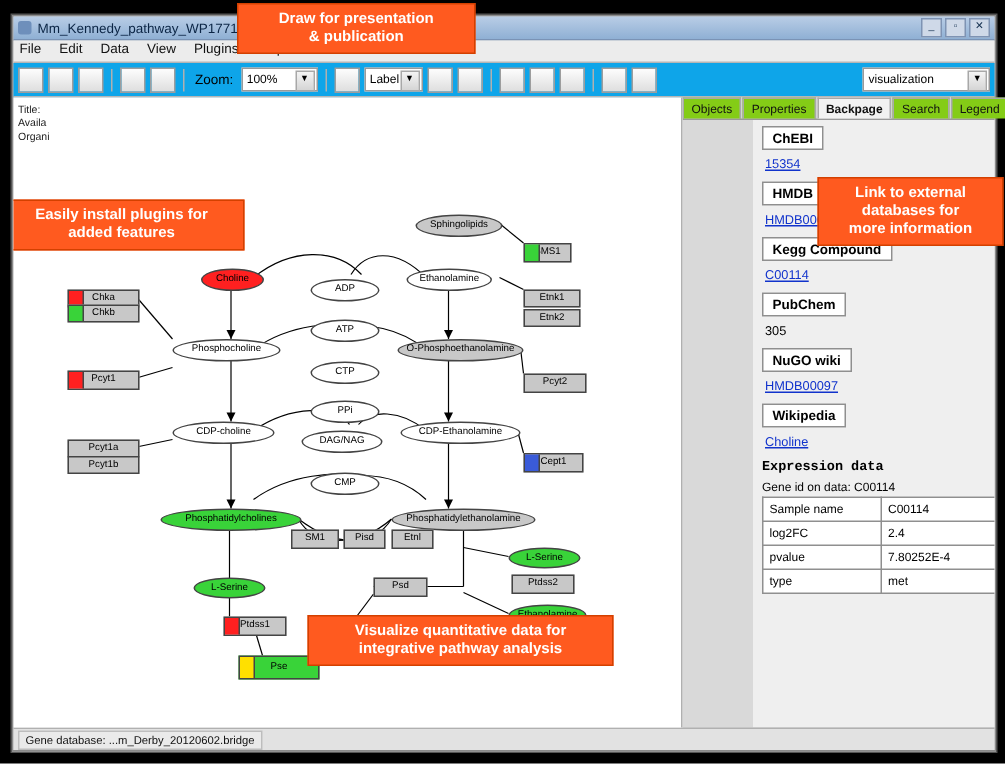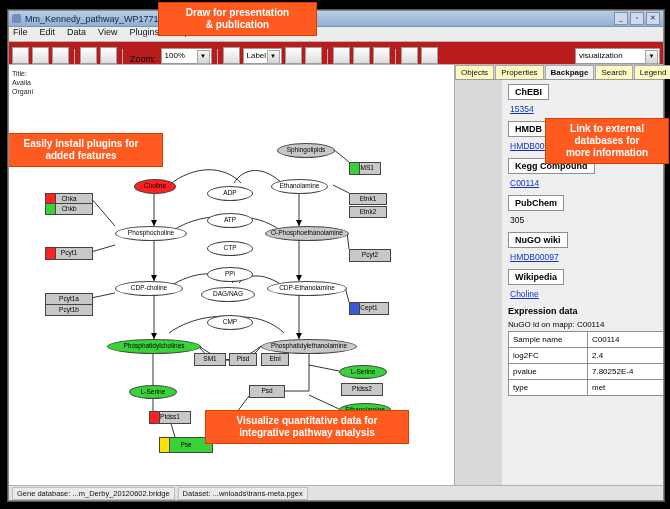--- a/index.html
+++ b/index.html
@@ -25,50 +25,50 @@
   .winbtns{display:flex;gap:2px;}
   .winbtns div{width:12px;height:11px;background:#cfd9e8;border:1px solid #7e93b3;font-size:7px;line-height:10px;text-align:center;color:#14304f;}
   
   .menubar{
     height:14px;background:#ececec;border-bottom:1px solid #b6b6b6;
     display:flex;align-items:flex-start;padding:0 2px;gap:8px;font-size:9px;
   }
   .menubar span{padding:0 2px;color:#111;}
   
   .toolbar{
-    height:22px;background:#b91c1c;border-bottom:1px solid #b6b6b6;
-    display:flex;align-items:flex-end;padding:0 3px;gap:3px;
+    height:22px;background:#0ea5e9;border-bottom:1px solid #b6b6b6;
+    display:flex;align-items:center;padding:0 3px;gap:3px;
   }
   .tbtn{width:15px;height:15px;border:1px solid #9d9d9d;background:linear-gradient(#fdfdfd,#dedede);}
   .tsep{width:1px;height:15px;background:#b0b0b0;margin:0 2px;}
   .zoomlbl{font-size:9px;margin:0 2px;}
   .zoombox{width:46px;height:14px;background:#fff;border:1px solid #9a9a9a;font-size:8px;line-height:14px;padding-left:2px;}
   .combo{height:14px;background:#fff;border:1px solid #9a9a9a;font-size:8px;line-height:14px;padding-left:3px;position:relative;}
   .combo .arr{position:absolute;right:1px;top:1px;width:11px;height:12px;background:linear-gradient(#f4f4f4,#d5d5d5);border:1px solid #a8a8a8;font-size:6px;text-align:center;line-height:11px;}
   .visbox{width:80px;}
   .labelbox{width:34px;}
   
   .main{flex:1;display:flex;min-height:0;}
   .canvaswrap{
     flex:1;background:#fff;border-right:1px solid #b0b0b0;position:relative;overflow:hidden;
   }
   .leftlabels{position:absolute;left:3px;top:4px;font-size:7px;color:#222;line-height:9px;}
   
   .rightpanel{width:208px;background:#d9d9d9;display:flex;flex-direction:column;}
   .tabs{display:flex;height:14px;background:#d3d3d3;border-bottom:1px solid #9a9a9a;font-size:8px;}
-  .tab{padding:0 5px;line-height:13px;border:1px solid #a9a9a9;border-bottom:none;background:#fef9c3;margin-right:1px;color:#111;}
+  .tab{padding:0 5px;line-height:13px;border:1px solid #a9a9a9;border-bottom:none;background:#84cc16;margin-right:1px;color:#111;}
   .tab.active{background:#f2f2f2;font-weight:bold;}
   .panelbody{flex:1;background:#efefef;overflow:hidden;padding:4px 6px;margin-left:47px;}
   .secbox{
     display:inline-block;background:#fff;border:1px solid #8f8f8f;
     padding:2px 6px;font-weight:bold;font-size:9px;margin-bottom:3px;
   }
   .lnk{color:#1133cc;text-decoration:underline;font-size:8.5px;display:block;margin:1px 0 7px 2px;}
   .plain{font-size:8.5px;margin:1px 0 7px 2px;}
-  .exprhdr{font-weight:bold;font-size:9px;margin:6px 0 4px 0;}
+  .exprhdr{font-weight:bold;font-size:9px;margin:6px 0 4px 0;font-family:Liberation Mono, monospace;}
   .genelbl{font-size:8px;margin-bottom:2px;}
   table.exp{border-collapse:collapse;font-size:8px;background:#fff;width:178px;}
   table.exp td{border:1px solid #8f8f8f;padding:2px 4px;height:11px;}
   table.exp td.k{width:70px;}
   
   .statusbar{
     height:14px;background:#e2e2e2;border-top:1px solid #b0b0b0;
     display:flex;align-items:center;font-size:7.5px;padding:0 3px;color:#111;
   }
   .statusbar .cell{border:1px solid #bdbdbd;padding:0 4px;line-height:11px;margin-right:3px;background:#eaeaea;white-space:nowrap;}
@@ -338,21 +338,21 @@
         <div class="secbox">PubChem</div>
         <div class="plain">305</div>
 
         <div class="secbox">NuGO wiki</div>
         <a class="lnk" href="#">HMDB00097</a>
 
         <div class="secbox">Wikipedia</div>
         <a class="lnk" href="#">Choline</a>
 
         <div class="exprhdr">Expression data</div>
-        <div class="genelbl">NuGO id on mapp: C00114</div>
+        <div class="genelbl">Gene id on data: C00114</div>
         <table class="exp">
           <tbody>
               <tr>
             <td class="k">Sample name</td>
             <td>C00114</td>
           </tr>
           <tr>
             <td class="k">log2FC</td>
             <td>2.4</td>
           </tr>
@@ -365,18 +365,17 @@
             <td>met</td>
           </tr>
         </tbody>
           </table>
       </div>
     </div>
   </div>
 
   <div class="statusbar">
     <div class="cell">Gene database: ...m_Derby_20120602.bridge</div>
-    <div class="cell">Dataset: ...wnloads\trans-meta.pgex</div>
   </div>
 </div>
 
 <div class="callout" style="left:158px;top:2px;width:145px;">Draw for presentation<br>&amp; publication</div>
 <div class="callout" style="left:545px;top:118px;width:110px;">Link  to external<br>databases  for<br>more information</div>
 
 </body></html>

